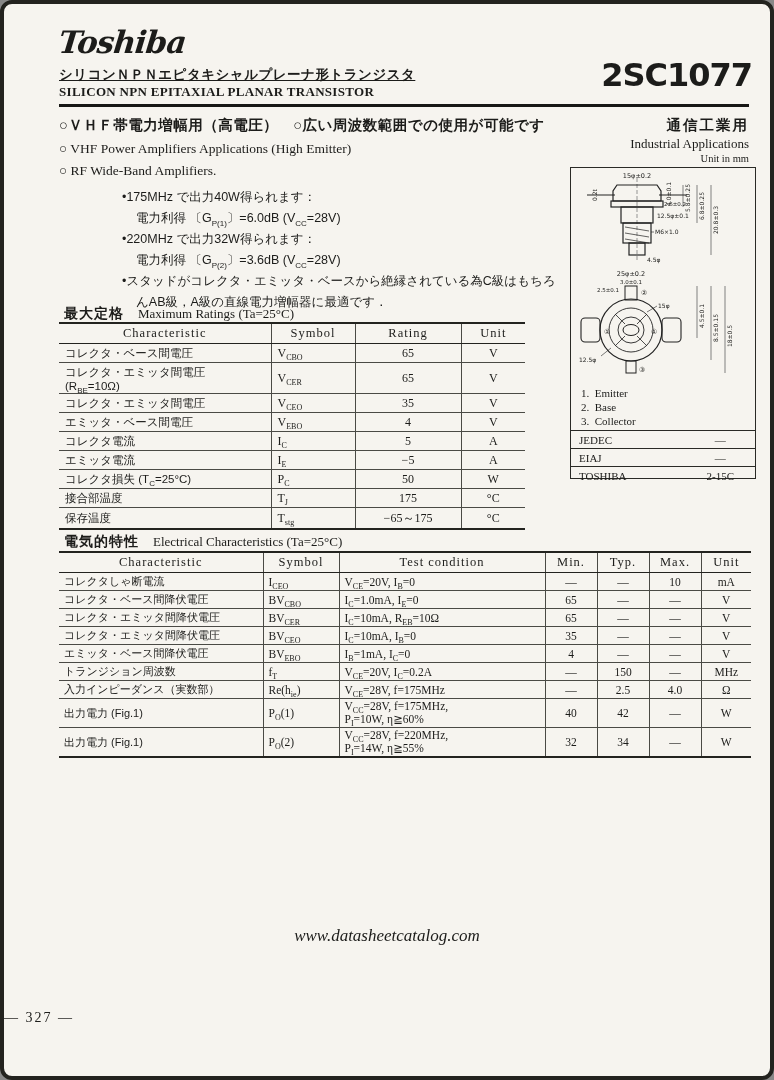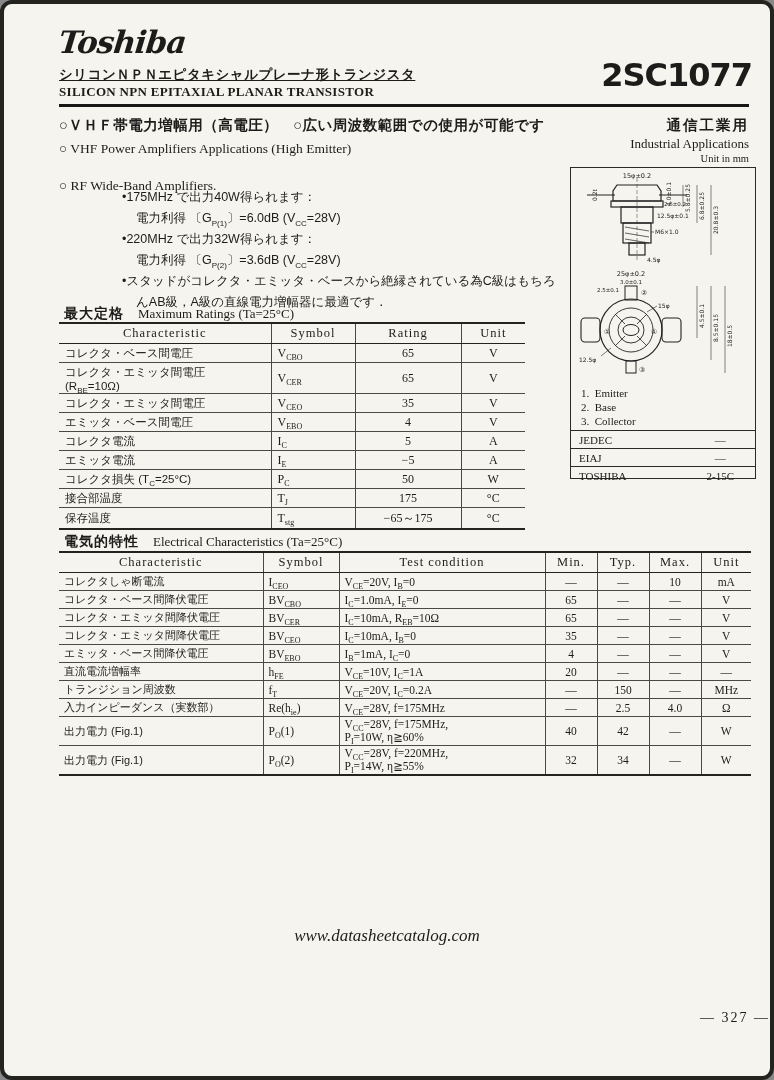--- a/index.html
+++ b/index.html
@@ -15,21 +15,21 @@
         font-style:italic; font-weight:bold; font-size:31px; transform:skewX(-6deg); letter-spacing:-1px;}
   .title-jp{position:absolute; left:55px; top:62px; font-size:13.5px; font-weight:bold; letter-spacing:.5px;text-decoration:underline;}
   .title-en{position:absolute; left:55px; top:80px; font-size:13px; font-weight:bold;
             font-family:"Liberation Serif",serif; letter-spacing:.3px;}
   .part-no{position:absolute; left:540px; top:52px; width:208px; text-align:right;
            font-size:32px; font-weight:800; font-family:"DejaVu Sans",sans-serif; letter-spacing:-1px;}
   .rule{position:absolute; left:55px; top:100px; width:690px; height:3px; background:#171715;}
   
   .feat-head{position:absolute; left:55px; top:112px; font-size:14.5px; font-weight:bold; letter-spacing:.5px;}
   .feat-en1{position:absolute; left:55px; top:137px; font-size:13.5px; font-family:"Liberation Serif",serif;}
-  .feat-en2{position:absolute; left:55px; top:174px; font-size:13.5px; font-family:"Liberation Serif",serif;}
+  .feat-en2{position:absolute; left:55px; top:159px; font-size:13.5px; font-family:"Liberation Serif",serif;}
   .bullets{position:absolute; left:118px; top:183px; width:445px; font-size:12.5px; line-height:21px;}
   .bullet .b2{padding-left:14px;}
   
   .apps-jp{position:absolute; left:505px; top:112px; width:240px; text-align:right; font-size:14.5px; font-weight:bold; letter-spacing:2px;}
   .apps-en{position:absolute; left:505px; top:132px; width:240px; text-align:right; font-size:13px; font-family:"Liberation Serif",serif;}
   .unit-note{position:absolute; left:505px; top:149px; width:240px; text-align:right; font-size:10.5px; font-family:"Liberation Serif",serif;}
   .pkg-box{position:absolute; left:566px; top:163px; width:186px; height:312px; border:1.5px solid #2a2a26; box-sizing:border-box;}
   .pkg-box svg{display:block;}
   .pkg-legend{padding:2px 0 2px 10px; font-size:11px; font-family:"Liberation Serif",serif; line-height:14px;}
   .pkg-reg{width:100%; border-collapse:collapse; font-size:11px; font-family:"Liberation Serif",serif;}
@@ -53,21 +53,21 @@
   .dtable .sym,.dtable .val,.dtable .cond{font-family:"Liberation Serif",serif; font-size:12px;}
   .dtable .val,.dtable .unit{text-align:center;}
   .dtable .unit{font-family:"Liberation Serif",serif; font-size:12px;}
   .tbl-max{position:absolute; left:55px; top:318px; width:466px;}
   .tbl-elec{position:absolute; left:55px; top:547px; width:692px;}
   .tbl-elec td{font-size:11px; padding:1px 5px;}
   .tbl-elec .sym,.tbl-elec .cond,.tbl-elec .val,.tbl-elec .unit{font-size:11.5px;}
   
   .watermark{position:absolute; left:0; top:922px; width:100%; text-align:center;
              font-family:"Liberation Serif",serif; font-style:italic; font-size:17px;}
-  .page-no{position:absolute; left:0; top:1006px; width:100%; text-align:right;
+  .page-no{position:absolute; left:0; top:1006px; width:100%; text-align:left;
            font-family:"Liberation Serif",serif; font-size:14px; letter-spacing:2px;}
 </style>
 </head>
 <body>
 
 <div class="page">
 
   <div class="logo">Toshiba</div>
   <div class="title-jp">シリコンＮＰＮエピタキシャルプレーナ形トランジスタ</div>
   <div class="title-en">SILICON NPN EPITAXIAL PLANAR TRANSISTOR</div>
@@ -344,29 +344,20 @@
         <tr>
           <td>エミッタ・ベース間降伏電圧</td>
           <td class="sym">BV<sub>EBO</sub></td>
           <td class="cond">I<sub>B</sub>=1mA, I<sub>C</sub>=0</td>
           <td class="val">4</td>
           <td class="val">—</td>
           <td class="val">—</td>
           <td class="unit">V</td>
         </tr>
 
-        <tr>
-          <td>直流電流増幅率</td>
-          <td class="sym">h<sub>FE</sub></td>
-          <td class="cond">V<sub>CE</sub>=10V, I<sub>C</sub>=1A</td>
-          <td class="val">20</td>
-          <td class="val">—</td>
-          <td class="val">—</td>
-          <td class="unit">—</td>
-        </tr>
 
 
         <tr>
           <td>トランジション周波数</td>
           <td class="sym">f<sub>T</sub></td>
           <td class="cond">V<sub>CE</sub>=20V, I<sub>C</sub>=0.2A</td>
           <td class="val">—</td>
           <td class="val">150</td>
           <td class="val">—</td>
           <td class="unit">MHz</td>

